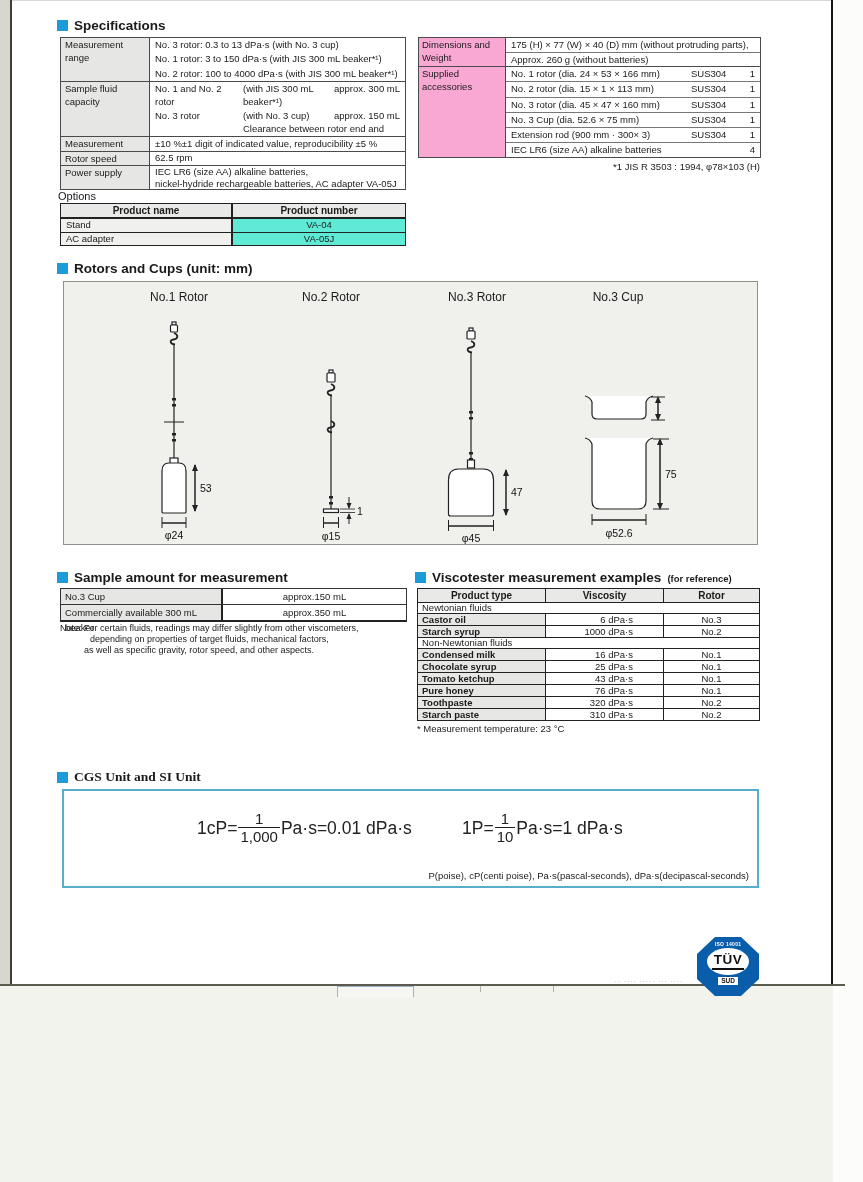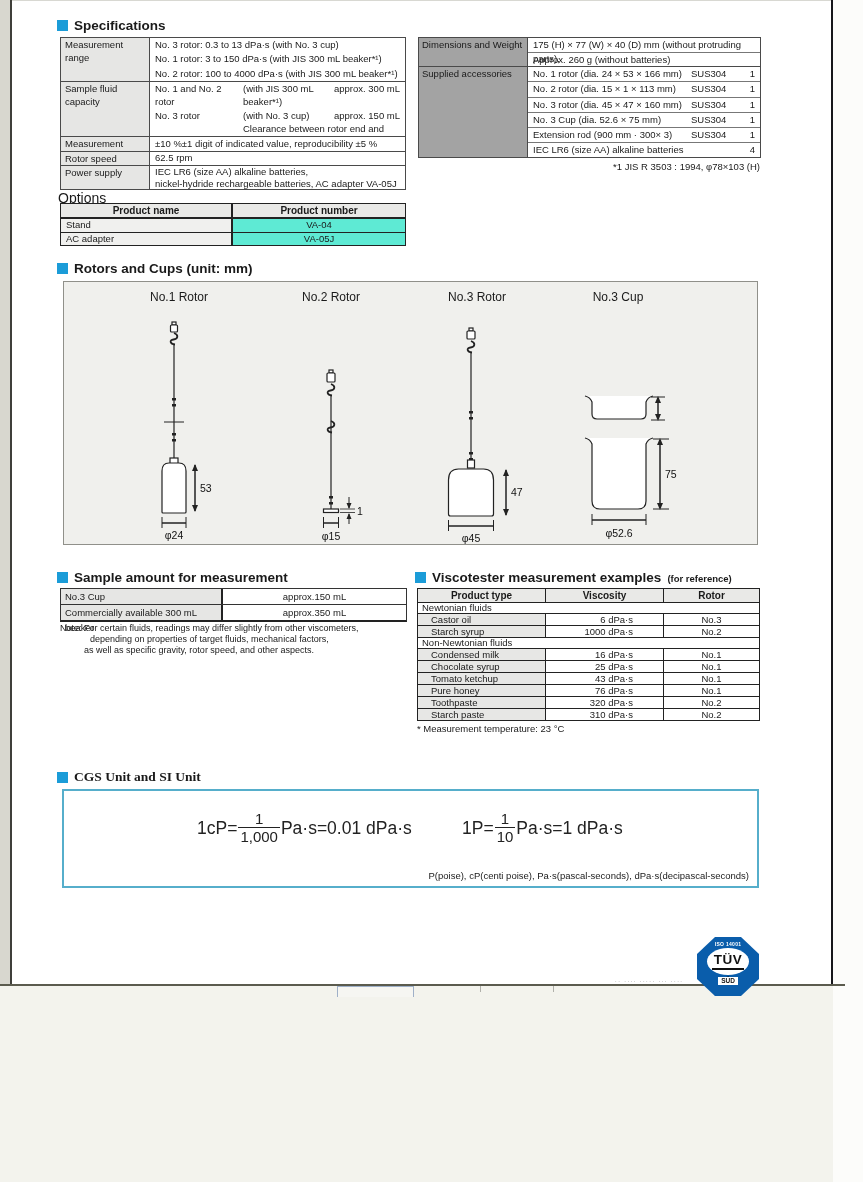--- a/index.html
+++ b/index.html
@@ -26,33 +26,33 @@
   .capline{display:flex;}
   .ca{width:88px;flex:none;}
   .cb{flex:1;}
   .cc{flex:none;}
   .capind{margin-left:88px;}
 
   
   .dim-table{position:absolute;left:418px;top:37px;width:343px;border:1px solid #4a4a4a;background:#fff;box-sizing:border-box;}
   .drow{display:flex;}
   .drow + .drow{border-top:1px solid #4a4a4a;}
-  .dlabel{width:109px;flex:none;background:#a3a3a3;border-right:1px solid #4a4a4a;padding:1px 3px;font-size:9.5px;line-height:12.5px;box-sizing:border-box;}
+  .dlabel{width:87px;flex:none;background:#f9a8d4;border-right:1px solid #4a4a4a;padding:1px 3px;font-size:9.5px;line-height:12.5px;box-sizing:border-box;}
   .dval{flex:1;display:flex;flex-direction:column;}
   .dline{padding:0 5px;font-size:9.5px;height:13.6px;line-height:13.6px;}
   .dline + .dline{border-top:1px solid #777;}
   .aline{display:flex;padding:0 5px;font-size:9.5px;height:14.2px;line-height:14.2px;}
   .aline + .aline{border-top:1px solid #777;}
   .adesc{flex:1;}
   .amat{width:50px;flex:none;}
   .aqty{width:14px;flex:none;text-align:right;}
   .foot{position:absolute;font-size:9.5px;}
 
   
-  .opt-label{position:absolute;left:58px;top:190px;font-size:14px;}
+  .opt-label{position:absolute;left:58px;top:190px;font-size:11px;}
   .opt-table{position:absolute;left:60px;top:203px;width:346px;border:1.5px solid #222;background:#5eead4;box-sizing:border-box;}
   .orow{display:flex;height:12.5px;line-height:12.5px;font-size:9.5px;}
   .orow + .orow{border-top:1px solid #222;}
   .ohead{background:#e9e9e7;font-weight:bold;height:13px;line-height:13px;font-size:10px;border-bottom:0.5px solid #222;}
   .oc1{width:172px;flex:none;border-right:2px solid #222;box-sizing:border-box;text-align:center;}
   .oc2{flex:1;text-align:center;}
   .orow.odata .oc1{text-align:left;padding-left:5px;background:#f0f0ee;}
 
   
   .rotors-box{position:absolute;left:63px;top:281px;width:695px;height:264px;background:#f0f0ed;border:1px solid #90908a;box-sizing:border-box;}
@@ -76,21 +76,21 @@
 
   
   .ex-table{position:absolute;left:417px;top:588px;width:343px;border:1.5px solid #222;background:#fff;box-sizing:border-box;}
   .ex-head{display:flex;height:13px;line-height:13px;background:#e9e9e7;font-weight:bold;font-size:10px;border-bottom:1.5px solid #222;}
   .exc1{width:128px;flex:none;box-sizing:border-box;text-align:center;border-right:1.5px solid #222;}
   .exc2{width:118px;flex:none;box-sizing:border-box;text-align:center;border-right:1.5px solid #222;}
   .exc3{flex:1;text-align:center;}
   .ex-group{height:10px;line-height:10px;font-size:9.5px;padding-left:4px;border-bottom:1px solid #222;}
   .ex-row{display:flex;height:11px;line-height:11px;font-size:9.5px;border-bottom:1px solid #222;}
   .ex-row:last-child{border-bottom:none;}
-  .ex-row .exc1{text-align:left;padding-left:13px;background:#e7e7e5;border-right:1px solid #222;}
+  .ex-row .exc1{text-align:left;padding-left:4px;background:#e7e7e5;border-right:1px solid #222;font-weight:bold;}
   .ex-row .exc2{text-align:right;padding-right:30px;border-right:1px solid #222;}
   .ex-foot{position:absolute;left:417px;top:723px;font-size:9.5px;}
 
   
   .cgs-box{position:absolute;left:62px;top:789px;width:697px;height:99px;border:2px solid #56aecb;background:#fff;box-sizing:border-box;}
   .formula{position:absolute;display:flex;align-items:center;font-size:17.5px;color:#222;white-space:nowrap;}
   .f1{left:133px;top:20px;}
   .f2{left:398px;top:20px;}
   .frac{display:inline-flex;flex-direction:column;align-items:center;margin:0 1px;line-height:1.05;}
   .frac .fn{font-size:15px;}

